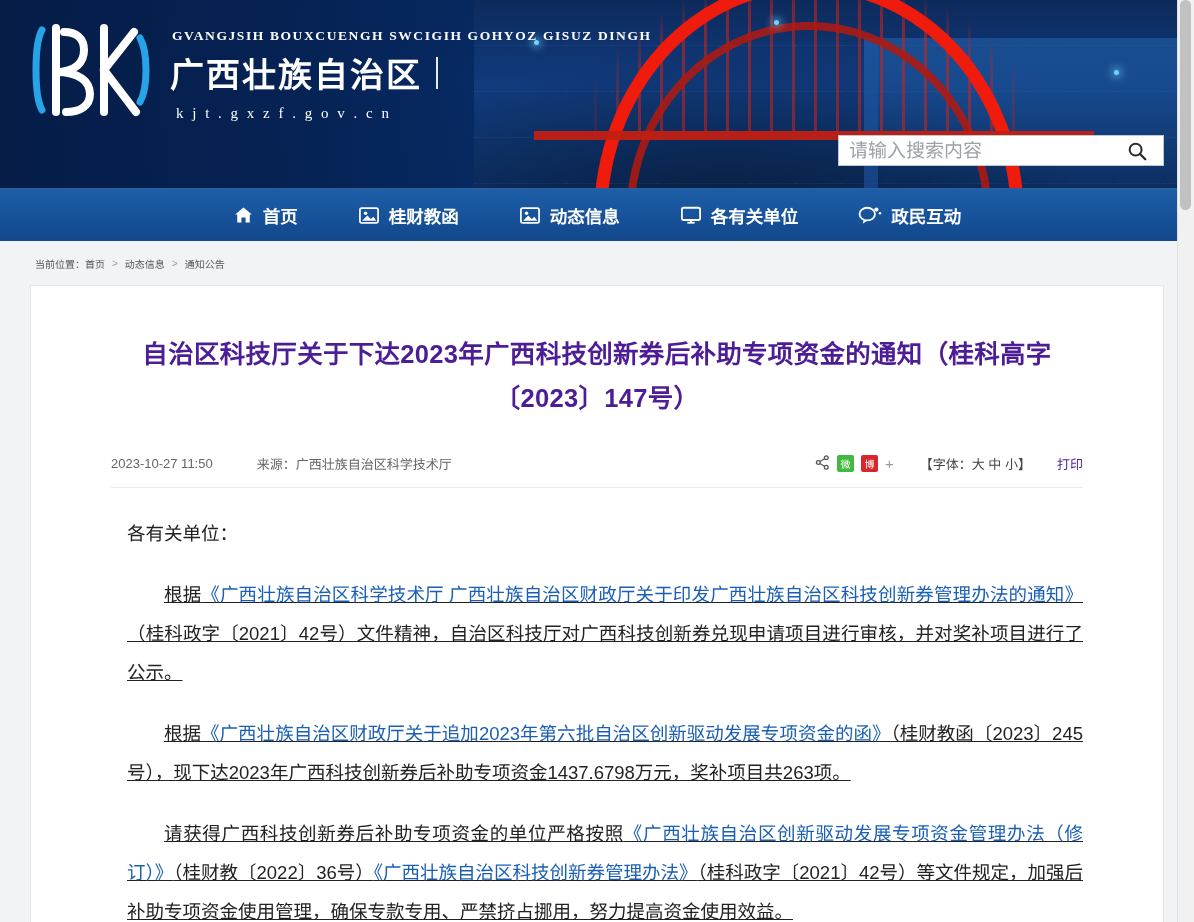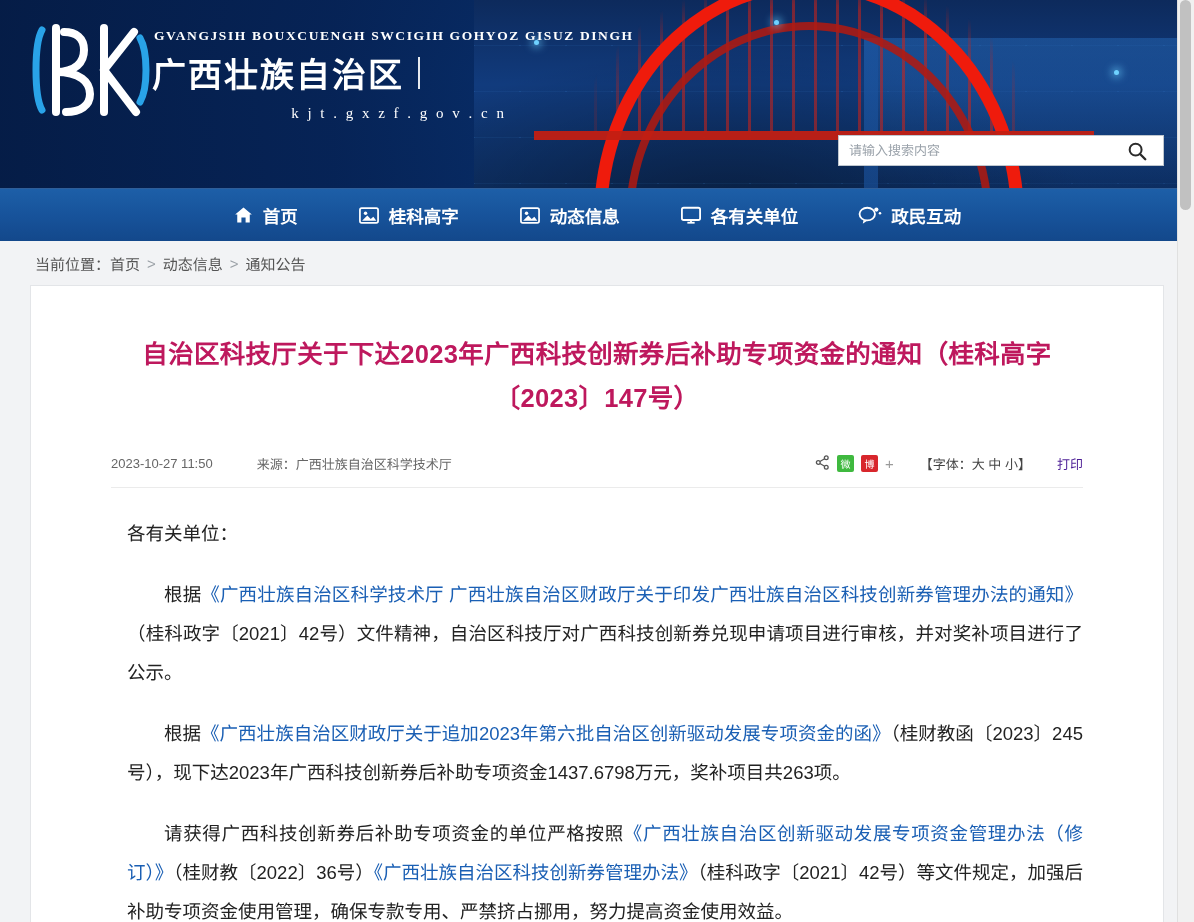--- a/index.html
+++ b/index.html
@@ -98,21 +98,21 @@
     width: 5px; height: 5px; border-radius: 50%;
     background: #6fd2ff;
     box-shadow: 0 0 8px 2px rgba(110,210,255,.8);
   }
 
   .logo-wrap {
     position: absolute;
     left: 30px; top: 22px;
     display: flex;
     align-items: flex-start;
-    text-align: center;
+    gap: 18px;
   }
   .logo-mark {
     width: 122px; height: 96px;
     position: relative;
   }
   .logo-mark svg { display:block; }
   .logo-text .pinyin {
     color: #ffffff;
     font-size: 13.5px;
     letter-spacing: 1.6px;
@@ -135,21 +135,21 @@
     display: inline-block;
     width: 2px; height: 32px;
     background: #ffffff;
     opacity: .9;
   }
   .logo-text .url {
     color: #ffffff;
     font-size: 15px;
     letter-spacing: 2.5px;
     margin-top: 8px;
-    margin-left: 12px;
+    margin-left: 6px;
     font-family: "Liberation Serif", "DejaVu Serif", serif;
     white-space: nowrap;
   }
 
   
   .search-box {
     position: absolute;
     right: 30px;
     top: 135px;
     display: flex;
@@ -157,21 +157,21 @@
     height: 31px;
   }
   .search-input {
     width: 272px;
     height: 31px;
     box-sizing: border-box;
     border: 1px solid #bfc7cf;
     border-right: none;
     background: #ffffff;
     padding: 0 10px;
-    font-size: 13px;
+    font-size: 19px;
     color: #333;
     outline: none;
     font-family: "Liberation Sans", sans-serif;
   }
   .search-input::placeholder { color: #9aa2aa; }
   .search-btn {
     width: 54px;
     background: #ffffff;
     border: 1px solid #bfc7cf;
     border-left: none;
@@ -208,39 +208,39 @@
 
   
   .content-area {
     background: #f2f3f5;
     padding: 0 30px;
   }
   .crumb {
     height: 44px;
     display: flex;
     align-items: center;
-    font-size: 15px;
+    font-size: 10px;
     color: #555;
     padding-left: 5px;
   }
   .crumb a { color: #555; text-decoration: none; cursor: pointer; }
   .crumb .sep { margin: 0 7px; color: #9aa0a6; }
 
   .article {
     background: #ffffff;
     border: 1px solid #e3e5e8;
     min-height: 640px;
     padding: 40px 80px 30px 80px;
     box-sizing: border-box;
   }
   .art-title {
     font-size: 25.5px;
     line-height: 44px;
     font-weight: 700;
-    color: #be185d;
+    color: #4c1d95;
     text-align: center;
     margin: 6px 0 0 0;
     letter-spacing: .3px;
   }
   .meta-row {
     margin-top: 34px;
     display: flex;
     align-items: center;
     font-size: 13px;
     color: #666;
@@ -273,21 +273,21 @@
   .print { cursor: pointer; color: #4c1d95; }
 
   .art-body {
     margin-top: 26px;
     font-size: 18.5px;
     line-height: 39px;
     color: #222;
     font-family: "Liberation Sans", "DejaVu Sans", sans-serif;
   }
   .art-body p { margin: 0 0 22px 16px; text-align: justify; }
-  .indent { text-indent: 2em; }
+  .indent { text-indent: 2em; text-decoration: underline; }
   .blue { color: #1a5fb4; }
 
   
   .vscroll {
     position: absolute;
     right: 0; top: 0;
     width: 16px; height: 922px;
     background: #f1f1f1;
     border-left: 1px solid #e0e0e0;
   }
@@ -361,21 +361,21 @@
       <span>首页</span>
     </div>
     <div class="nav-item">
       <span class="nico">
         <svg width="22" height="19" viewBox="0 0 24 22" xmlns="http://www.w3.org/2000/svg">
           <rect x="1.5" y="2.5" width="21" height="17" rx="2" fill="none" stroke="#ffffff" stroke-width="2"></rect>
           <circle cx="8" cy="8.5" r="2" fill="#ffffff"></circle>
           <path d="M4 17 L10 11 L14 15 L17 12.5 L20.5 17 Z" fill="#ffffff"></path>
         </svg>
       </span>
-      <span>桂科高字</span>
+      <span>桂财教函</span>
     </div>
     <div class="nav-item">
       <span class="nico">
         <svg width="22" height="19" viewBox="0 0 24 22" xmlns="http://www.w3.org/2000/svg">
           <rect x="1.5" y="2.5" width="21" height="17" rx="2" fill="none" stroke="#ffffff" stroke-width="2"></rect>
           <circle cx="8" cy="8.5" r="2" fill="#ffffff"></circle>
           <path d="M4 17 L10 11 L14 15 L17 12.5 L20.5 17 Z" fill="#ffffff"></path>
         </svg>
       </span>
       <span>动态信息</span>

